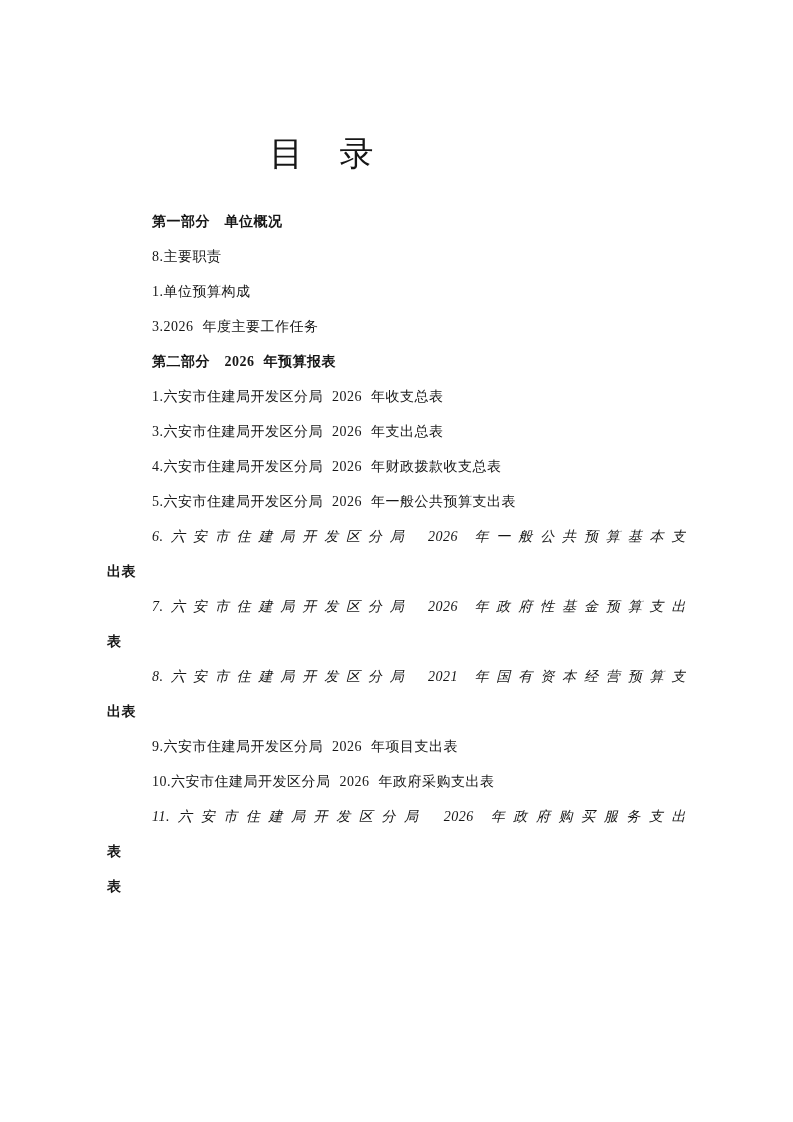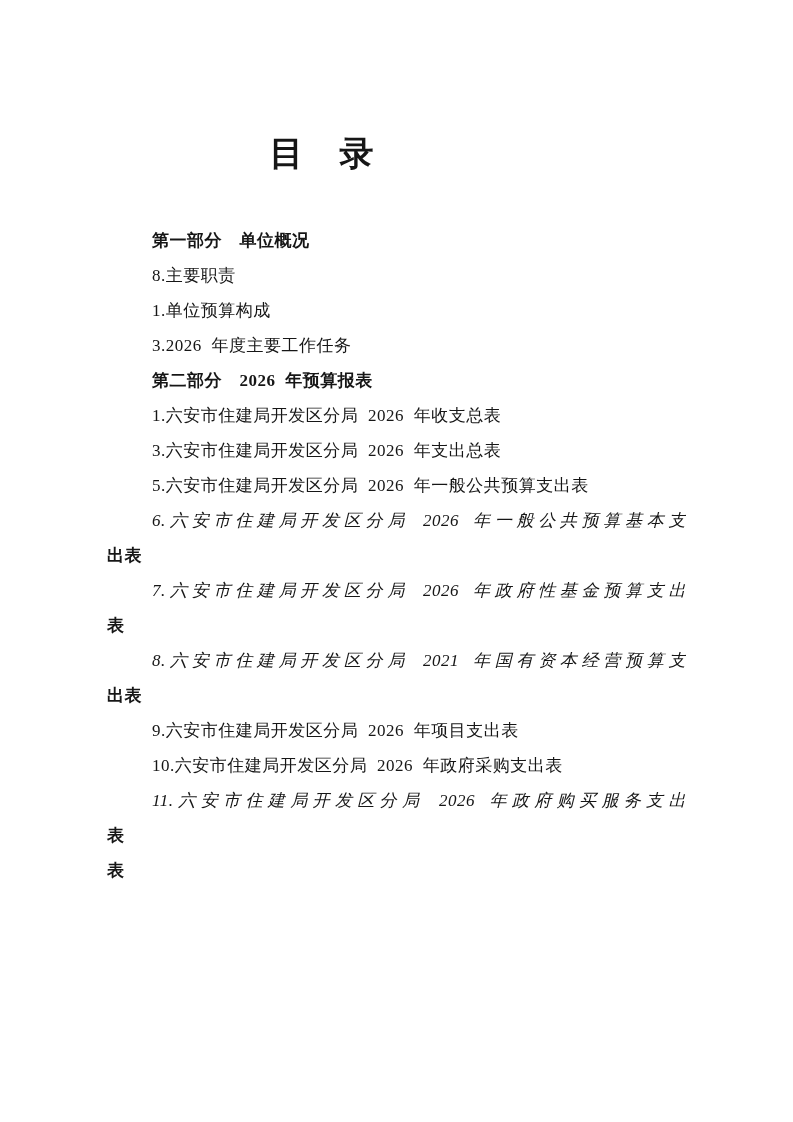--- a/index.html
+++ b/index.html
@@ -19,30 +19,30 @@
     font-family: "Liberation Serif", "DejaVu Serif", serif;
   }
   .doc-title {
     position: absolute;
     top: 134px;
     left: 0;
     width: 644px;
     text-align: center;
     font-size: 34px;
     line-height: 40px;
-    font-weight: bold;
+    font-weight: normal;
     letter-spacing: 1px;
     white-space: pre;
   }
   .toc {
     position: absolute;
-    top: 223px;
+    top: 204px;
     left: 107px;
     width: 579px;
-    font-size: 17px;
+    font-size: 14px;
     line-height: 35px;
     letter-spacing: 0.5px;
     word-spacing: 5px;
   }
   .ln {
     height: 35px;
     text-indent: 45px;
   }
   .ln.head {
     font-weight: bold;
@@ -74,20 +74,21 @@
   <div class="toc">
 
     <div class="ln head">第一部分　单位概况</div>
     <div class="ln single">8.主要职责</div>
     <div class="ln single">1.单位预算构成</div>
     <div class="ln single">3.2026 年度主要工作任务</div>
 
     <div class="ln head">第二部分　2026 年预算报表</div>
     <div class="ln single">1.六安市住建局开发区分局 2026 年收支总表</div>
     <div class="ln single">3.六安市住建局开发区分局 2026 年支出总表</div>
+    <div class="ln single">4.六安市住建局开发区分局 2026 年财政拨款收支总表</div>
     <div class="ln single">5.六安市住建局开发区分局 2026 年一般公共预算支出表</div>
 
     <div class="ln jfull">6.六安市住建局开发区分局 2026 年一般公共预算基本支</div>
     <div class="ln cont">出表</div>
 
     <div class="ln jfull">7.六安市住建局开发区分局 2026 年政府性基金预算支出</div>
     <div class="ln cont">表</div>
 
     <div class="ln jfull">8.六安市住建局开发区分局 2021 年国有资本经营预算支</div>
     <div class="ln cont">出表</div>

